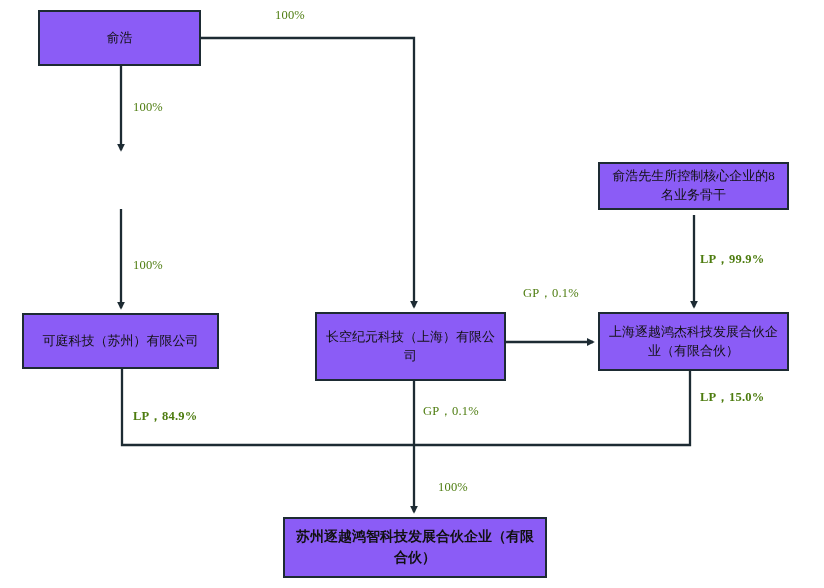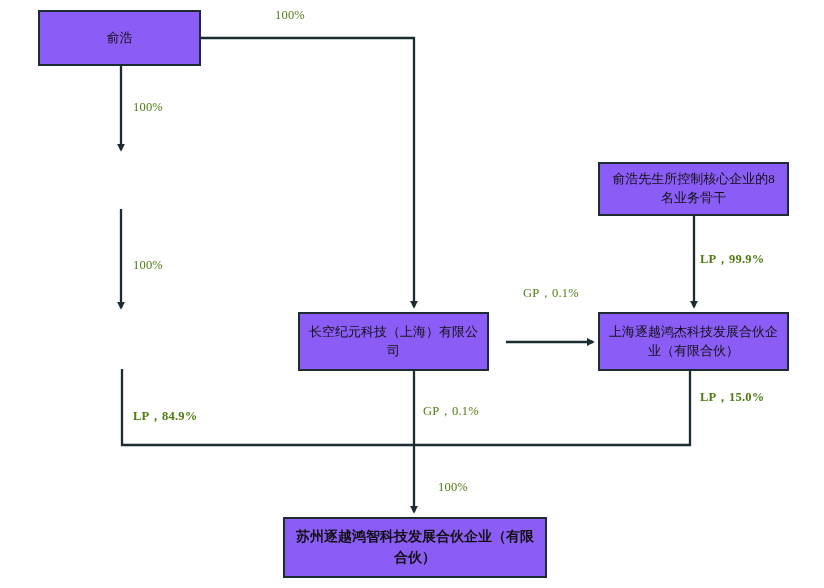--- a/index.html
+++ b/index.html
@@ -64,26 +64,29 @@
 
       <path d="M414,445 L414,512" marker-end="url(#arrow)"></path>
     </g>
   </svg>
 
   <div class="node" style="left:38px;top:10px;width:163px;height:56px;">
     <span>俞浩</span>
   </div>
 
 
+  <div class="node" style="left:22px;top:313px;width:197px;height:56px;">
+    <span>可庭科技（苏州）有限公司</span>
+  </div>
 
-  <div class="node" style="left:298px;top:312px;width:191px;height:59px;align-items:center;">
+  <div class="node" style="left:315px;top:312px;width:191px;height:69px;align-items:center;">
     <span>长空纪元科技（上海）有限公司</span>
   </div>
 
-  <div class="node" style="left:598px;top:162px;width:191px;height:54px;text-align:center;">
+  <div class="node" style="left:598px;top:162px;width:191px;height:48px;text-align:center;">
     <span>俞浩先生所控制核心企业的8名业务骨干</span>
   </div>
 
   <div class="node" style="left:598px;top:312px;width:191px;height:59px;">
     <span>上海逐越鸿杰科技发展合伙企业（有限合伙）</span>
   </div>
 
   <div class="node bold" style="left:283px;top:517px;width:264px;height:61px;font-size:14px;">
     <span>苏州逐越鸿智科技发展合伙企业（有限合伙）</span>
   </div>

